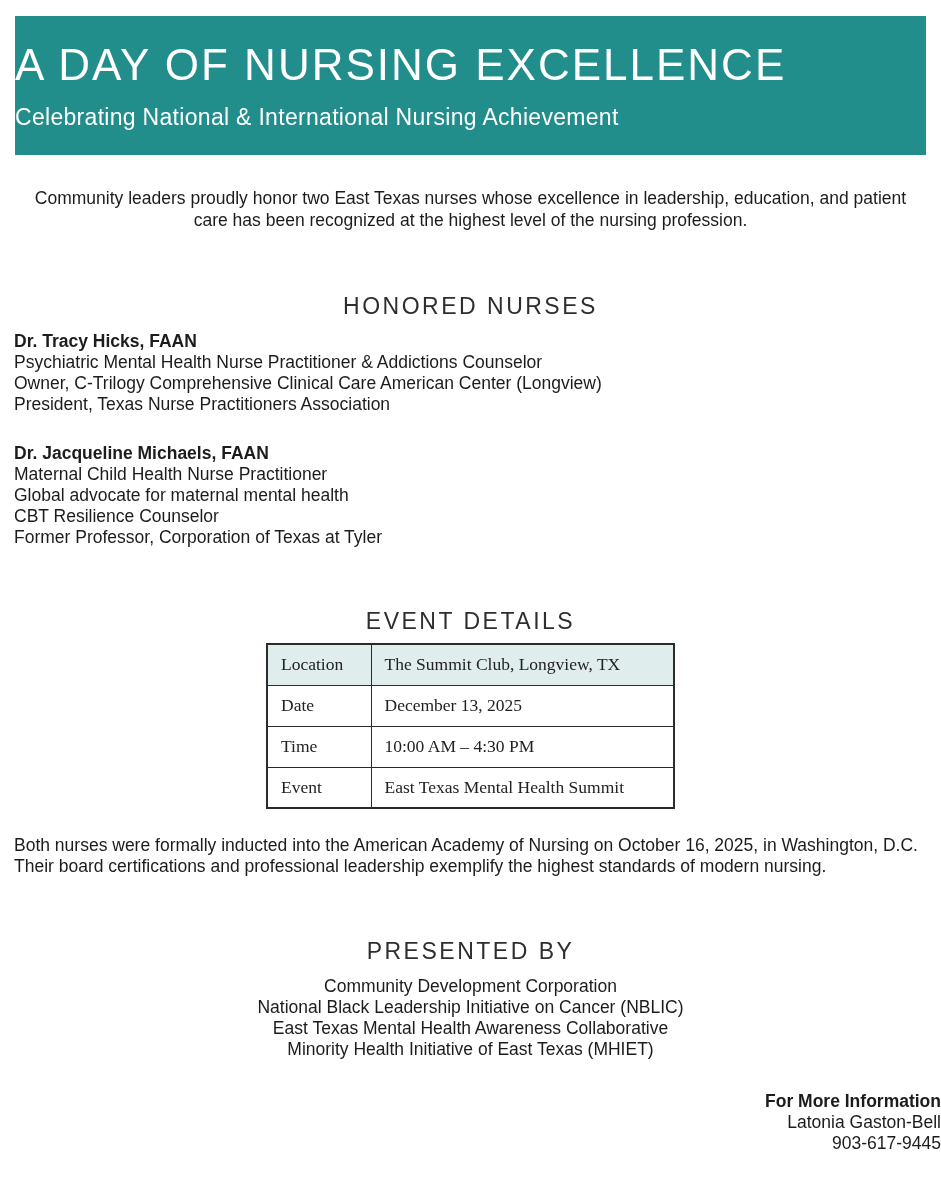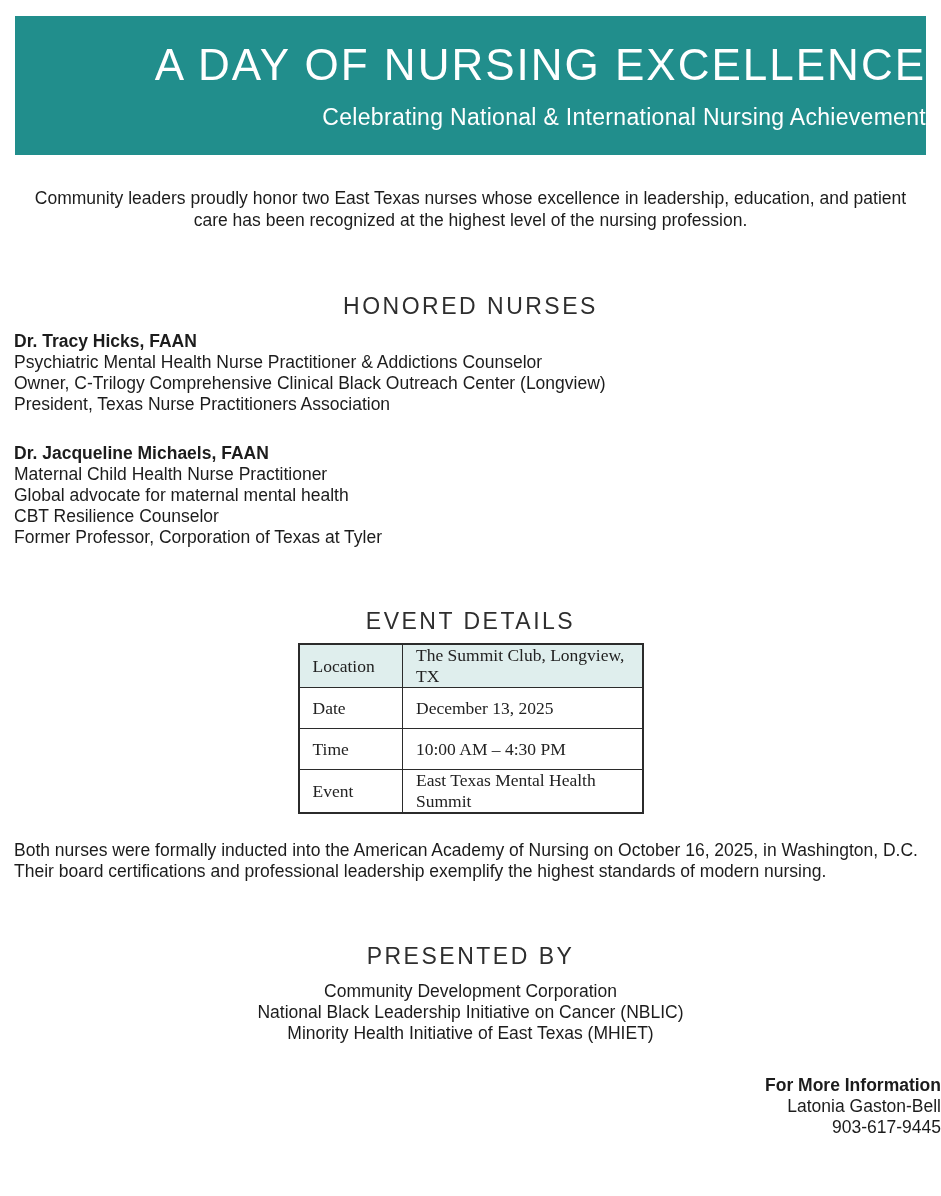--- a/index.html
+++ b/index.html
@@ -14,23 +14,22 @@
     overflow: hidden;
     font-family: "Liberation Sans", sans-serif;
     color: #1c1c1c;
     font-size: 17.5px;
   }
   .banner {
     margin: 16px 15px 0 15px;
     height: 139px;
     background: #218E8C;
     color: #ffffff;
-    text-align: right;
+    text-align: left;
     padding-top: 27px;
-    padding-left: 42px;
   }
   .banner h1 {
     margin: 0;
     font-size: 44px;
     font-weight: 400;
     letter-spacing: 2px;
     line-height: 1;
   }
   .banner .subtitle {
     margin-top: 17px;
@@ -66,21 +65,21 @@
   }
   table.event-table td {
     border: 1.5px solid #2b2b2b;
     height: 41px;
     vertical-align: middle;
     padding: 0 13px;
     font-size: 17.5px;
     color: #222222;
   }
   td.cell-label { width: 104px; }
-  td.cell-value { width: 240px; }
+  td.cell-value { width: 303px; }
   .induction {
     margin: 26px 14px 0 14px;
     line-height: 21px;
   }
   #presented-heading { margin-top: 61px; }
   .orgs {
     margin-top: 11px;
     text-align: center;
     line-height: 21px;
   }
@@ -101,21 +100,21 @@
     <div class="subtitle">Celebrating National &amp; International Nursing Achievement</div>
   </header>
 
   <p class="intro">Community leaders proudly honor two East Texas nurses whose excellence in leadership, education, and patient care has been recognized at the highest level of the nursing profession.</p>
 
   <h2 class="section-heading" id="honored-heading">HONORED NURSES</h2>
 
   <section class="nurse-block first">
     <div class="nurse-name">Dr. Tracy Hicks, FAAN</div>
     <div>Psychiatric Mental Health Nurse Practitioner &amp; Addictions Counselor</div>
-    <div>Owner, C-Trilogy Comprehensive Clinical Black Outreach Center (Longview)</div>
+    <div>Owner, C-Trilogy Comprehensive Clinical Care American Center (Longview)</div>
     <div>President, Texas Nurse Practitioners Association</div>
   </section>
 
   <section class="nurse-block second">
     <div class="nurse-name">Dr. Jacqueline Michaels, FAAN</div>
     <div>Maternal Child Health Nurse Practitioner</div>
     <div>Global advocate for maternal mental health</div>
     <div>CBT Resilience Counselor</div>
     <div>Former Professor, Corporation of Texas at Tyler</div>
   </section>
@@ -143,20 +142,21 @@
     </tbody>
   </table>
 
   <p class="induction">Both nurses were formally inducted into the American Academy of Nursing on October 16, 2025, in Washington, D.C. Their board certifications and professional leadership exemplify the highest standards of modern nursing.</p>
 
   <h2 class="section-heading" id="presented-heading">PRESENTED BY</h2>
 
   <div class="orgs">
     <div>Community Development Corporation</div>
     <div>National Black Leadership Initiative on Cancer (NBLIC)</div>
+    <div>East Texas Mental Health Awareness Collaborative</div>
     <div>Minority Health Initiative of East Texas (MHIET)</div>
   </div>
 
   <div class="contact">
     <div class="contact-heading">For More Information</div>
     <div>Latonia Gaston-Bell</div>
     <div>903-617-9445</div>
   </div>
 
 </div>

